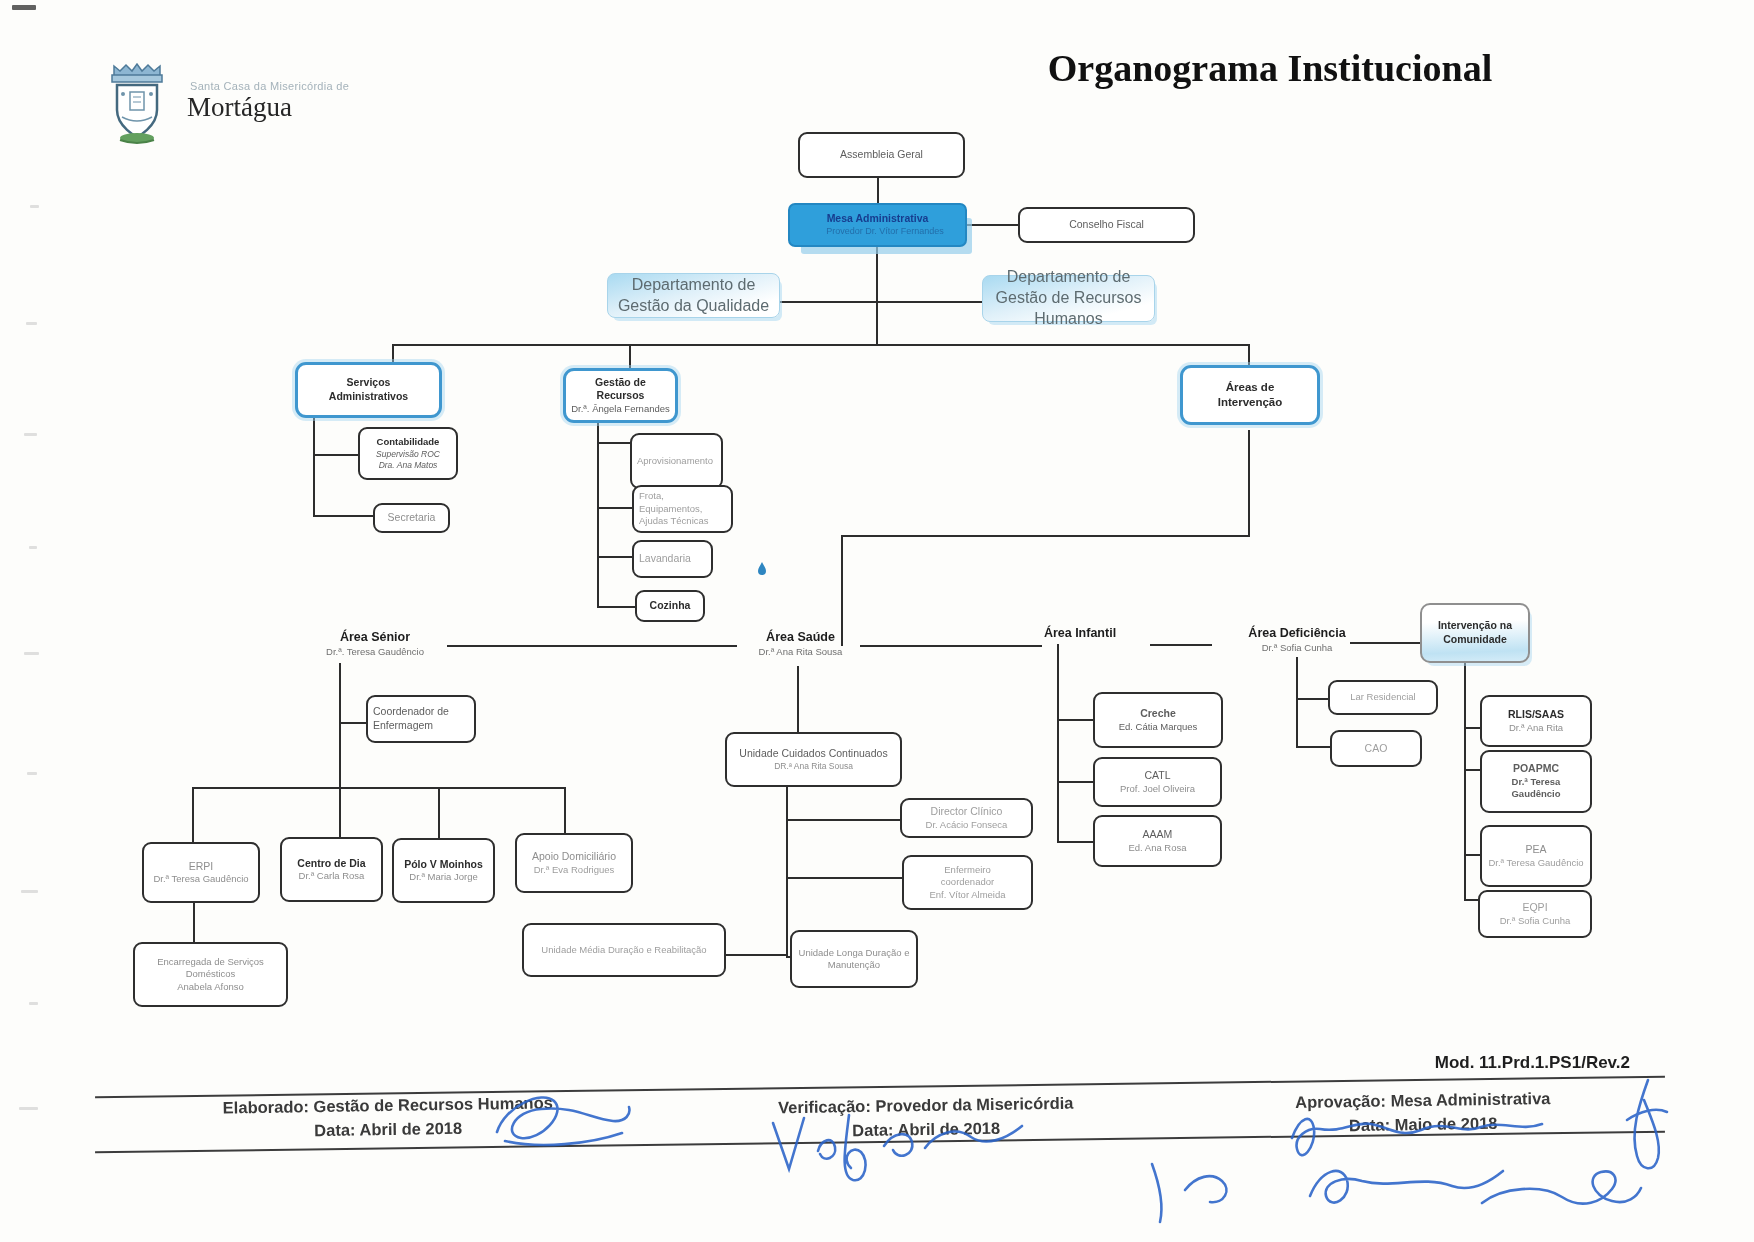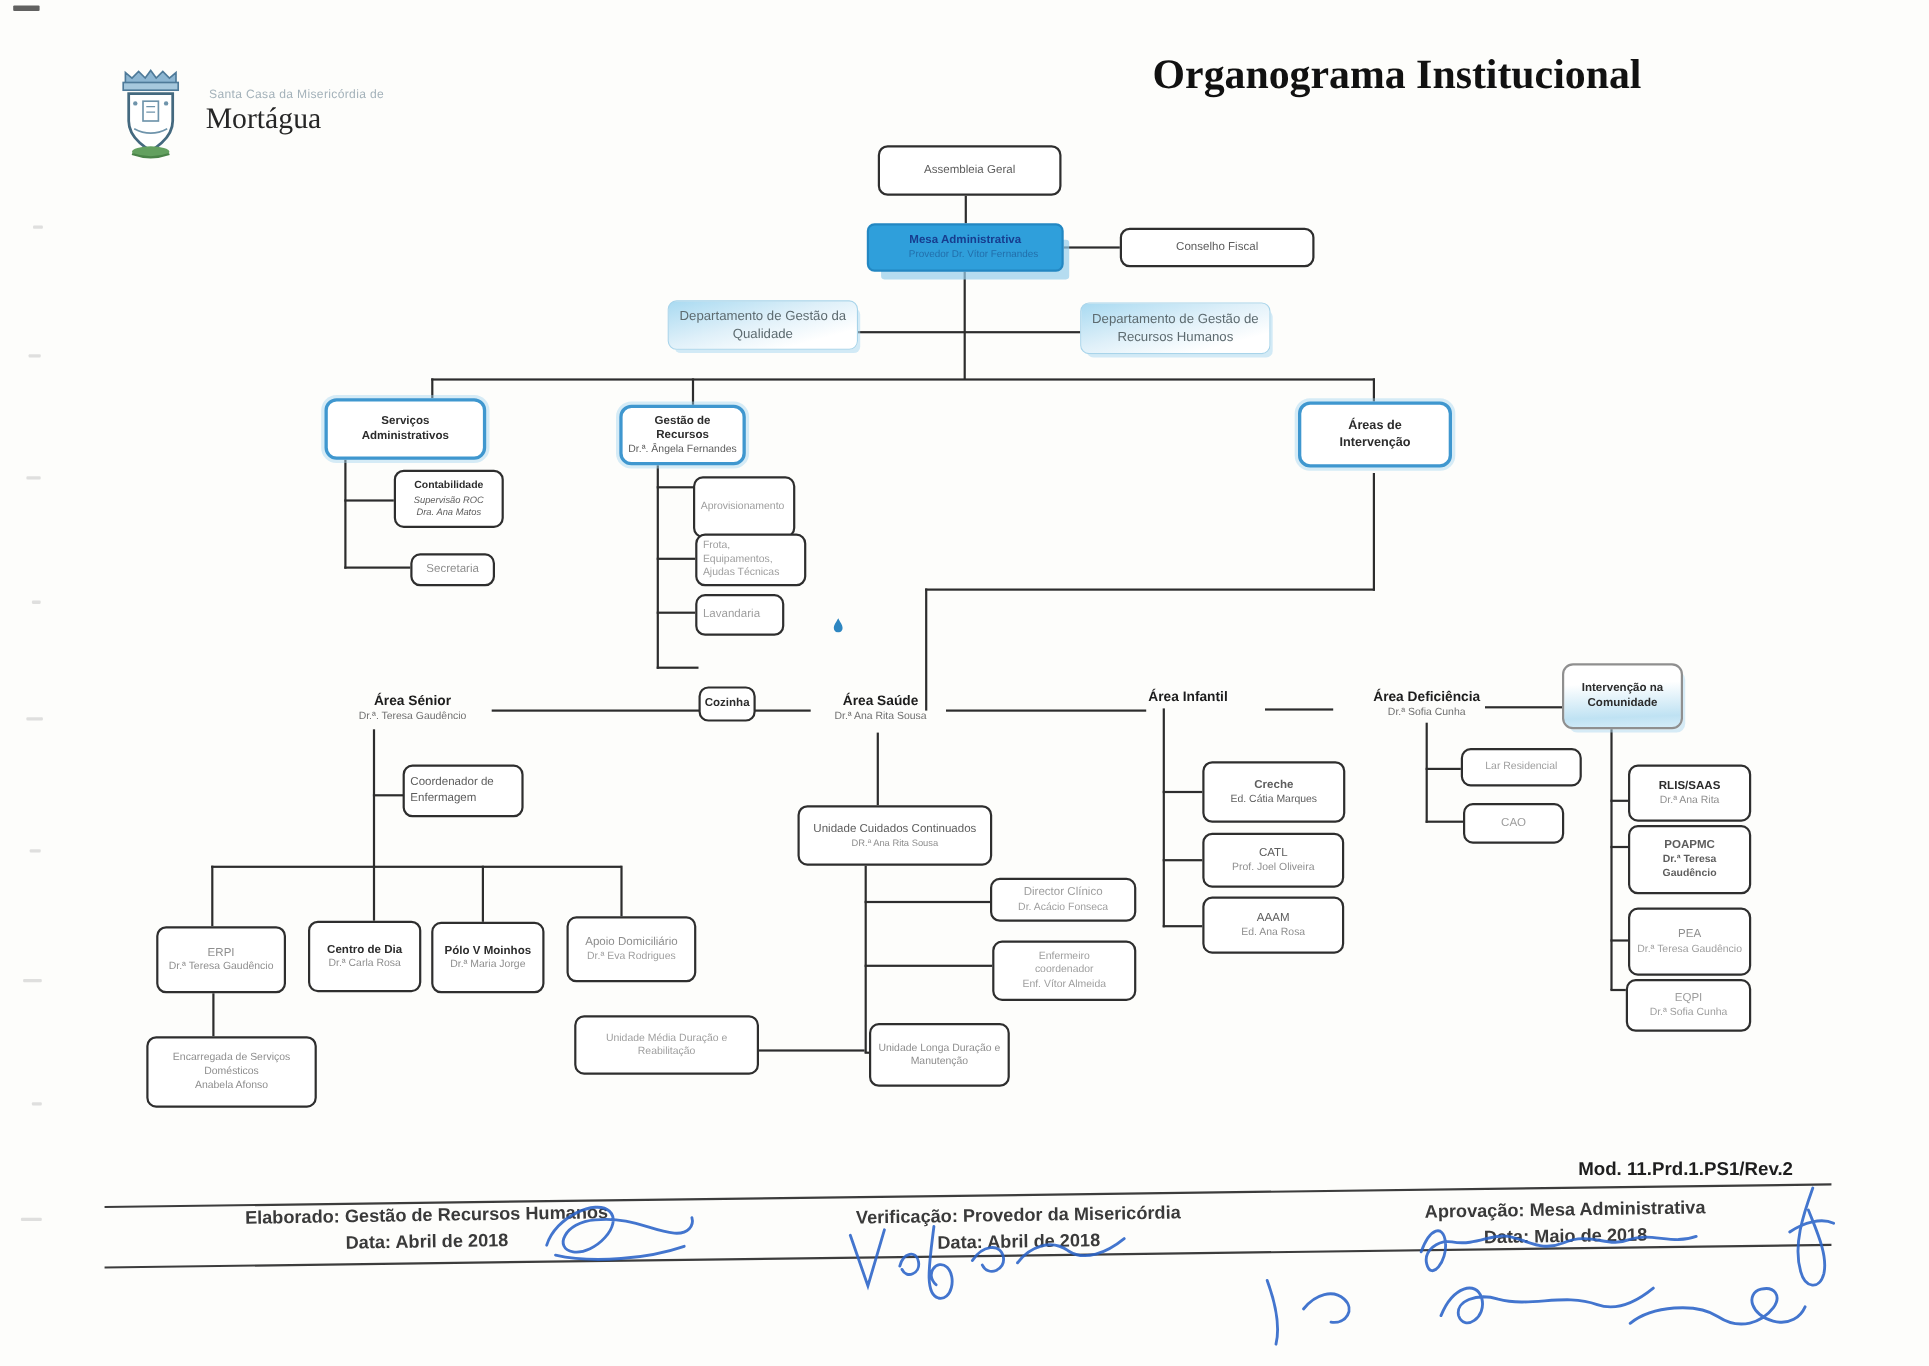--- a/index.html
+++ b/index.html
@@ -19,21 +19,21 @@
   .w80{max-width:84px;} .w95{max-width:98px;}
   
   .bluebox{border:3px solid #3f97cf;border-radius:11px;box-shadow:0 0 0 3px rgba(165,212,240,.45);}
   .mesa{background:#2f9fdb;border:2px solid #2387c2;border-radius:7px;
         box-shadow:9px 11px 0 -4px rgba(150,205,235,.7);}
   .mesa .t{color:#173d8f;font-weight:bold;}
   .mesa .s{color:rgba(23,70,130,.55);font-size:9px;padding-left:15px;}
   .softbox{border:1px solid #a8d4ea;border-radius:8px;
         background:linear-gradient(165deg,#a9daf1 0%,#dff0f9 45%,#ffffff 80%);
         box-shadow:4px 5px 0 -2px rgba(175,218,242,.55);}
-  .softbox .t{color:#5d6b70;font-size:12px;}
+  .softbox .t{color:#5d6b70;font-size:16px;}
   .intervbox{border:2px solid #8f8f8f;border-radius:10px;
         background:linear-gradient(178deg,#ffffff 30%,#bfe2f3 82%,#d4ecf8 100%);
         box-shadow:4px 5px 0 -2px rgba(175,218,242,.5);}
   
   .heading{position:absolute;text-align:center;line-height:1.25;}
   .heading .t{font-size:12.5px;font-weight:bold;color:#1d1d1d;display:block;}
   .heading .s{font-size:9.5px;color:#6f6f6f;display:block;text-align:center;}
   
   .hline,.vline{position:absolute;background:#2d2d2d;}
   .hline{height:2px;} .vline{width:2px;}
@@ -194,21 +194,21 @@
   </div>
 
   <div class="box left" style="left:632px;top:485px;width:101px;height:48px">
     <span class="s c-faint">Frota, Equipamentos, Ajudas Técnicas</span>
   </div>
 
   <div class="box left" style="left:632px;top:540px;width:81px;height:38px">
     <span class="t c-faint">Lavandaria</span>
   </div>
 
-  <div class="box" style="left:635px;top:624px;width:52px;height:32px">
+  <div class="box" style="left:635px;top:590px;width:70px;height:32px">
     <span class="t b c-dark">Cozinha</span>
   </div>
 
   <div class="heading" style="left:300px;top:630px;width:150px">
     <span class="t">Área Sénior</span>
     <span class="s">Dr.ª. Teresa Gaudêncio</span>
   </div>
   <div class="heading" style="left:728px;top:630px;width:145px">
     <span class="t">Área Saúde</span>
     <span class="s">Dr.ª Ana Rita Sousa</span>
@@ -253,21 +253,21 @@
     <span class="s c-faded">Anabela Afonso</span>
   </div>
   <div class="box" style="left:900px;top:798px;width:133px;height:40px">
     <span class="t c-faint">Director Clínico</span>
     <span class="s c-faint">Dr. Acácio Fonseca</span>
   </div>
   <div class="box" style="left:902px;top:855px;width:131px;height:55px">
     <span class="s c-faint w80">Enfermeiro coordenador</span>
     <span class="s c-faint">Enf. Vítor Almeida</span>
   </div>
-  <div class="box" style="left:522px;top:923px;width:168px;height:54px">
+  <div class="box" style="left:522px;top:923px;width:204px;height:54px">
     <span class="s c-faint">Unidade Média Duração e Reabilitação</span>
   </div>
   <div class="box" style="left:790px;top:930px;width:128px;height:58px">
     <span class="s c-faded">Unidade Longa Duração e Manutenção</span>
   </div>
 
   <div class="box" style="left:1093px;top:692px;width:130px;height:56px">
     <span class="t b c-mid">Creche</span>
     <span class="s c-mid">Ed. Cátia Marques</span>
   </div>

